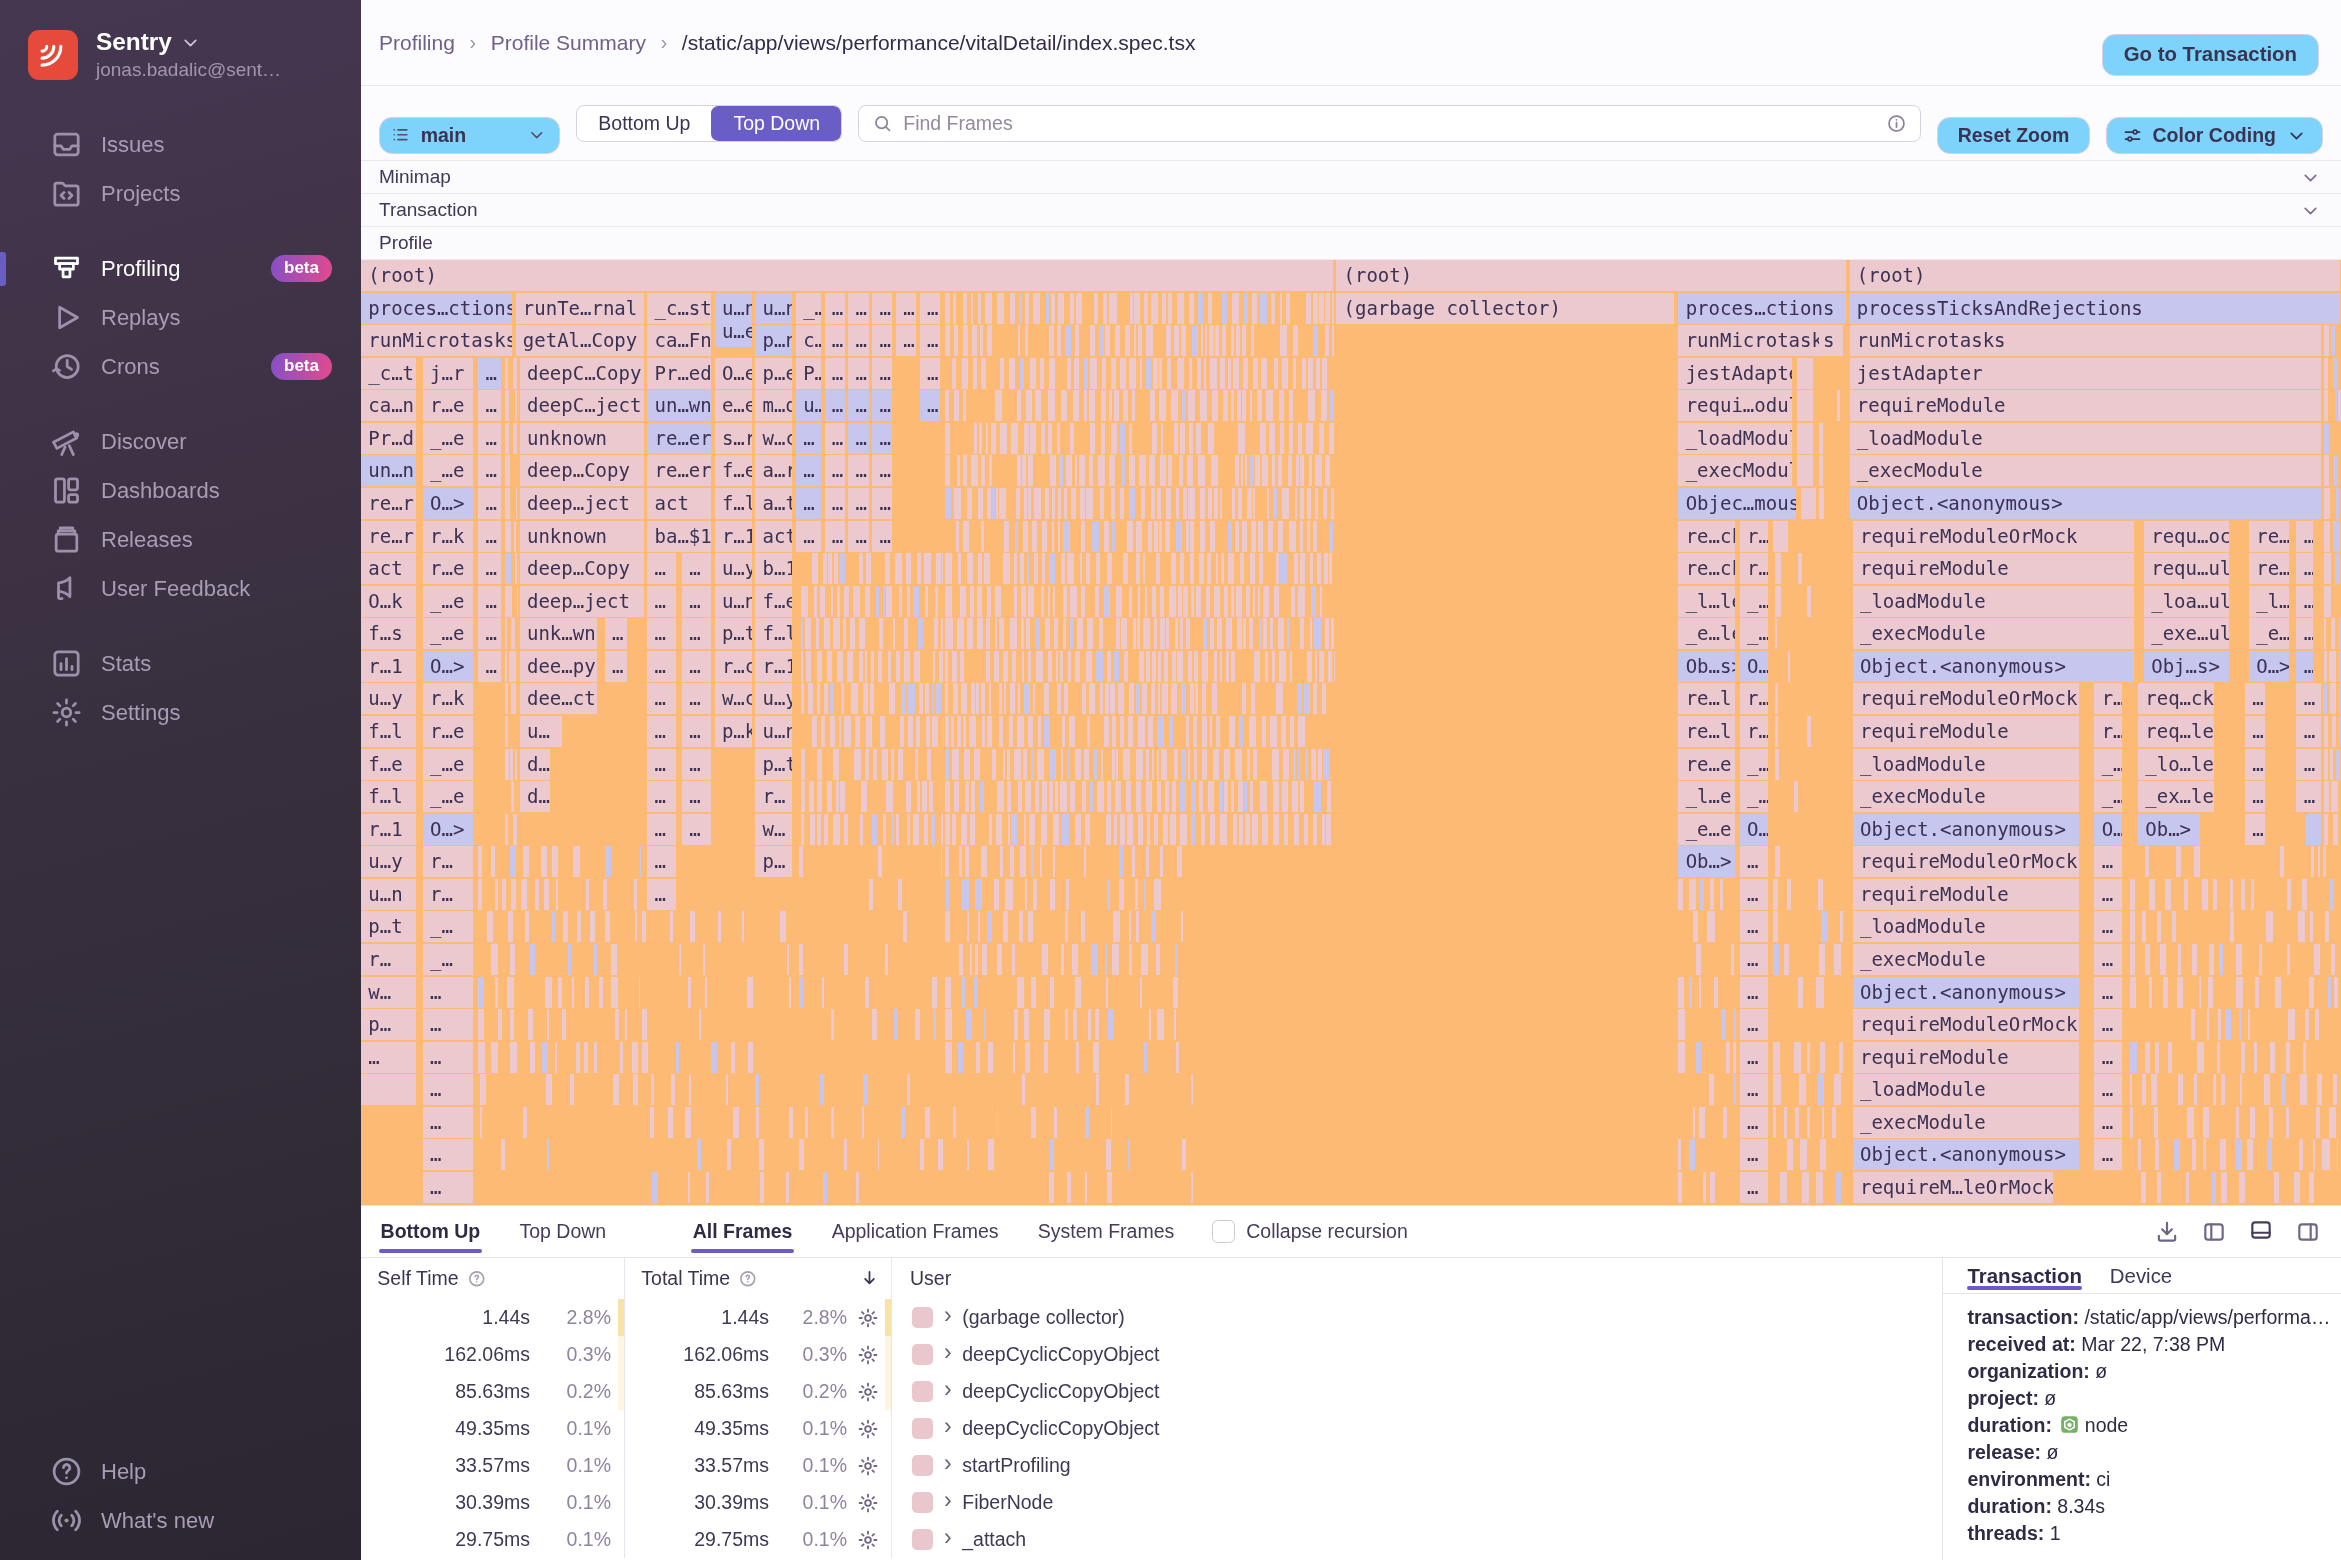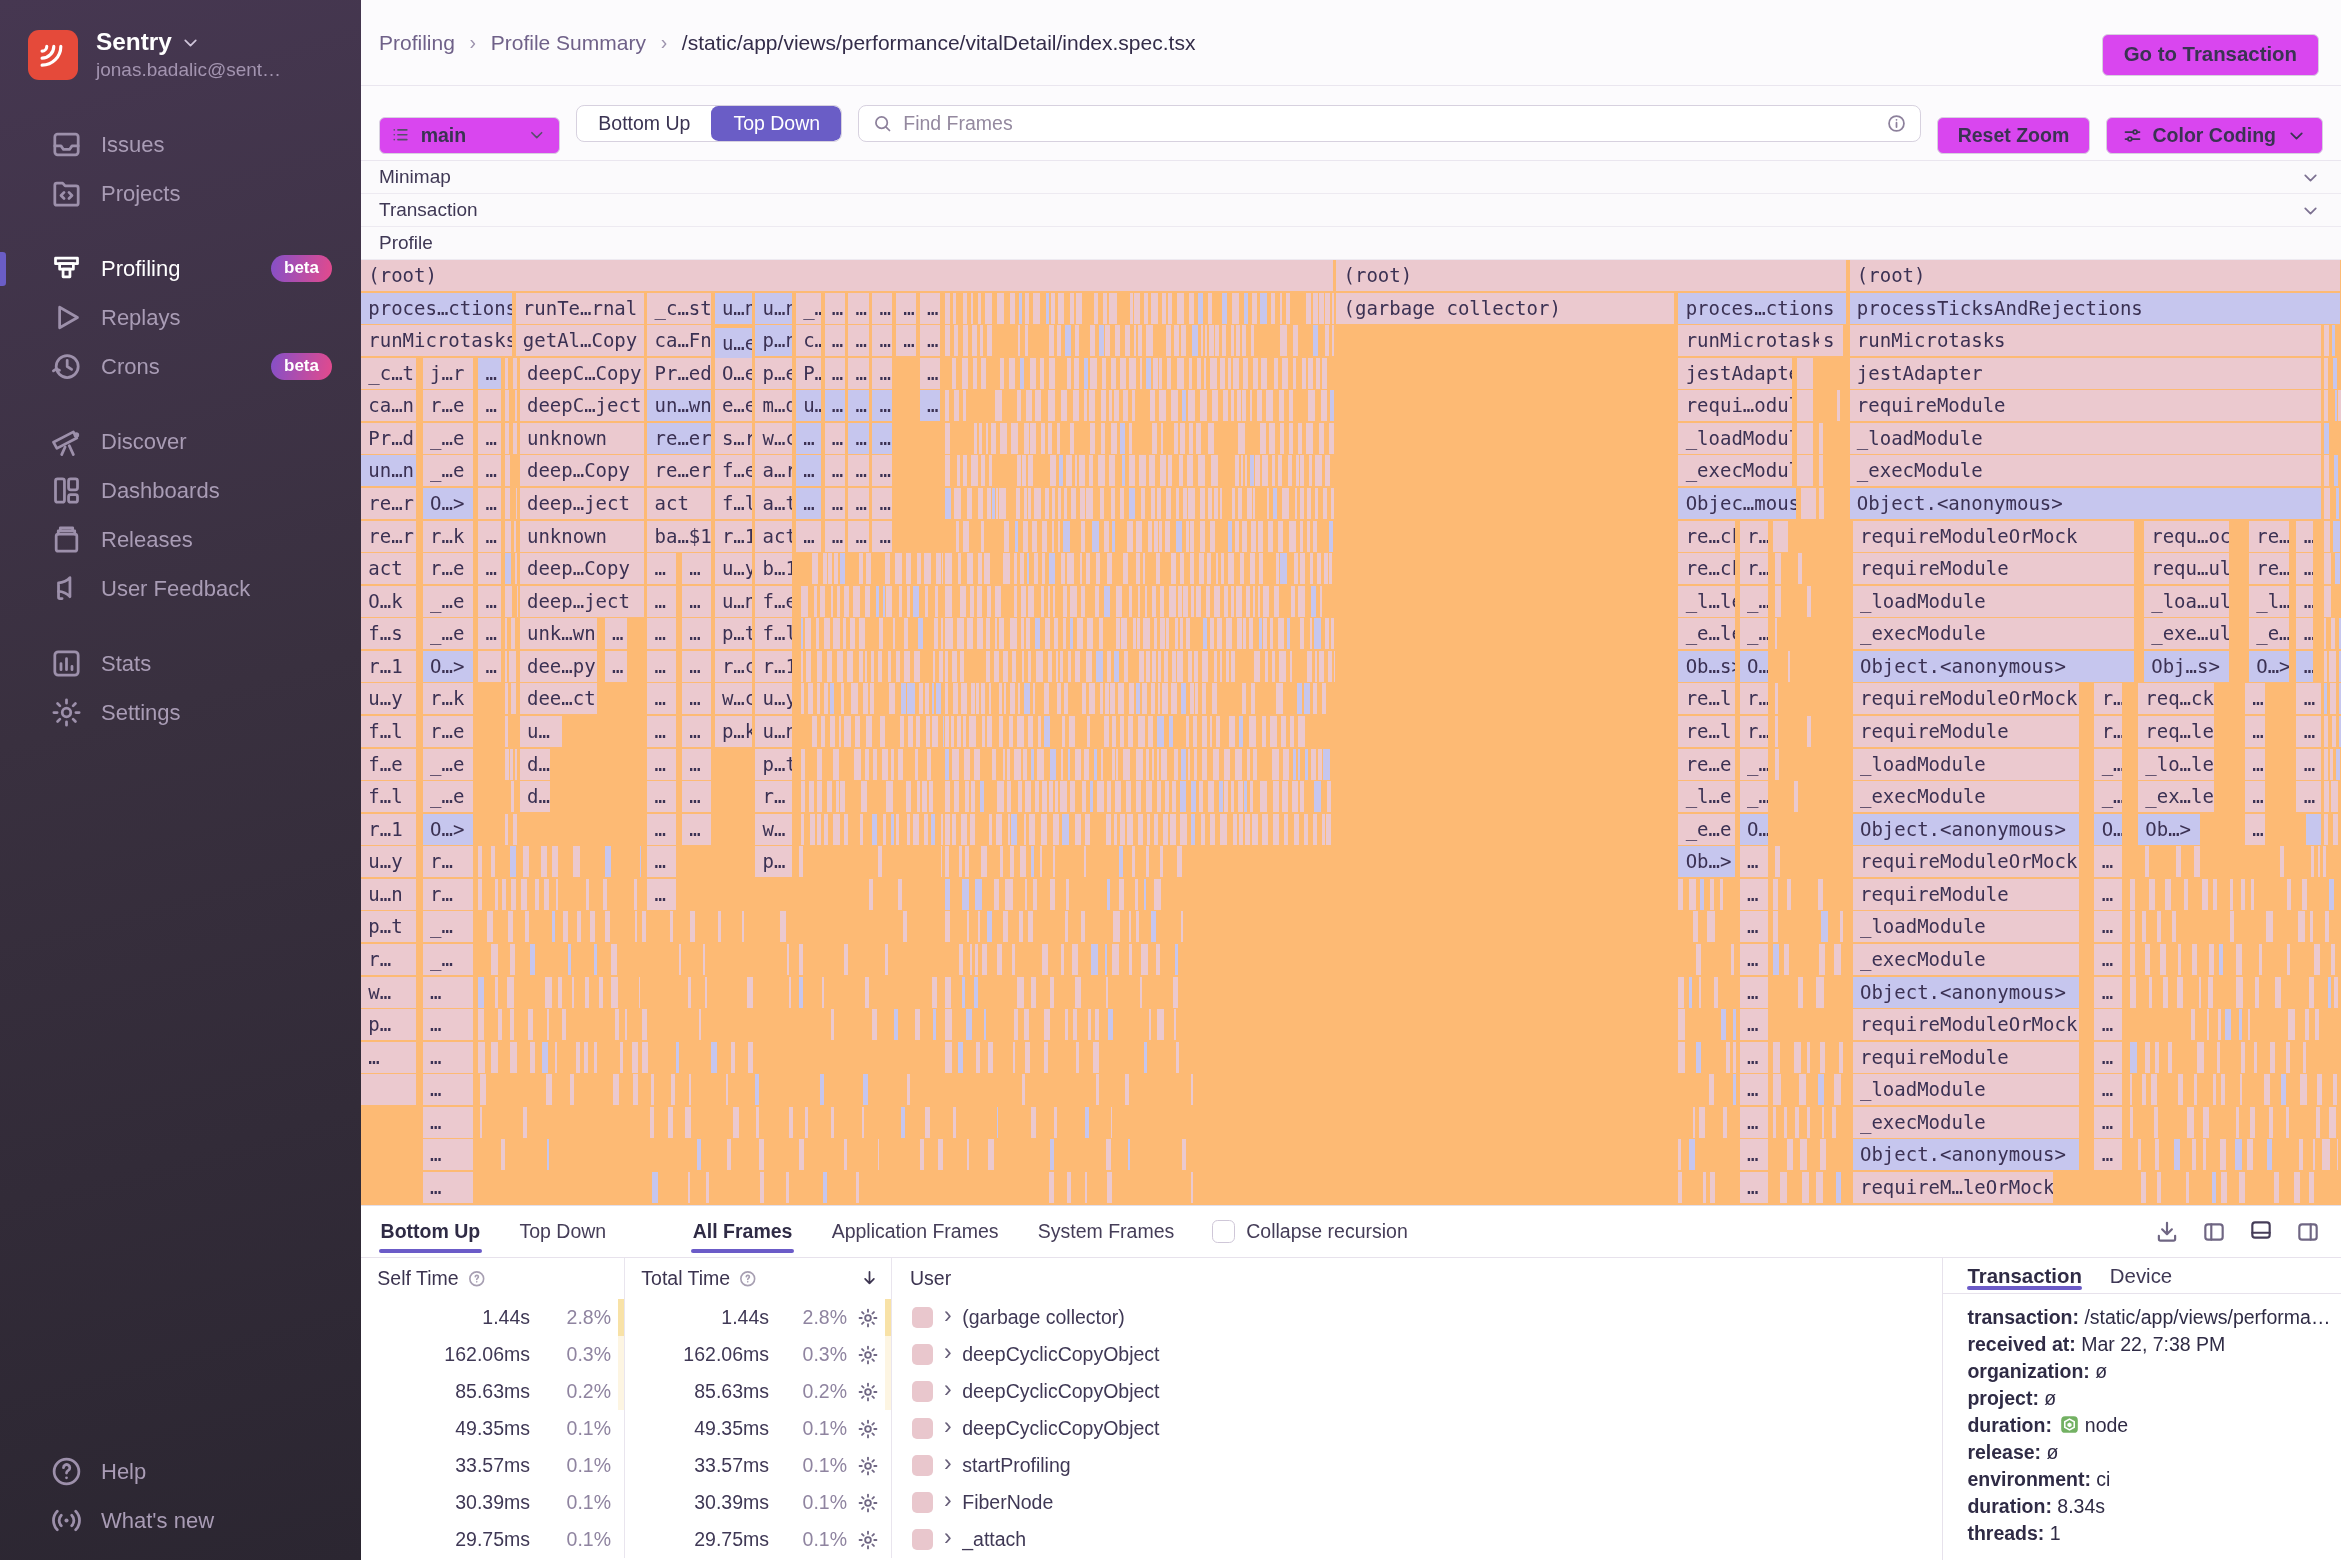--- a/index.html
+++ b/index.html
@@ -29,22 +29,22 @@
   svg.stroked { fill:none; stroke:currentColor; stroke-width:2; stroke-linecap:round; stroke-linejoin:round; }
 
   
   .main { position:absolute; left:361px; top:0; width:1981px; height:1560px; background:#fcfbfd; }
 
   .topbar { height:86px; border-bottom:0.8px solid #eae6ef; display:flex; align-items:center; padding:0 23px 0 18px; background:#fcfbfd; }
   .crumbs { display:flex; align-items:center; gap:14.7px; font-size:21px; }
   .crumb-link { color:#6f6189; cursor:pointer; }
   .crumb-sep { color:#9c92ad; font-size:19.5px; }
   .crumb-current { color:#332c49; font-weight:500; }
-  .btn { display:inline-flex; align-items:center; justify-content:center; background:#d946ef; border:0.8px solid #d7d1df;
-    border-radius:6px; font-size:19.5px; color:#3a3352; cursor:pointer;margin-top:24px; }
+  .btn { display:inline-flex; align-items:center; justify-content:center; background:#7dd3fc; border:0.8px solid #d7d1df;
+    border-radius:13px; font-size:19.5px; color:#3a3352; cursor:pointer;margin-top:24px; }
   .go-btn { margin-left:auto; height:42px; padding:0 21px; font-weight:700; font-size:20.4px; }
 
   .toolbar { height:75px; border-bottom:0.8px solid #eae6ef; display:flex; align-items:center; padding:0 19.5px 0 18px; gap:16.3px; background:#fcfbfd; }
   .thread-sel { height:37px; width:181px; padding:0 13px 0 11.4px; justify-content:flex-start; gap:9.8px; }
   .thread-sel .lbl { font-weight:700; }
   .thread-sel svg { width:19.5px; height:19.5px; color:#574e6b; }
   .thread-sel .chev { margin-left:auto; }
   .seg-group { display:inline-flex; align-items:stretch; height:37px; background:#fff; border:0.8px solid #d7d1df; border-radius:8.1px; overflow:hidden; }
   .seg { display:flex; align-items:center; padding:0 21px; font-size:19.5px; color:#3a3352; cursor:pointer; border-left:0.8px solid #e3dee9; }
   .seg:first-child { border-left:none; }
@@ -335,21 +335,21 @@
         <div class="fc p" style="left: 24.6%; width: calc(1.1% - 1.6px); top: 33px;">…</div>
         <div class="fc p" style="left: 25.8%; width: calc(1.1% - 1.6px); top: 33px;">…</div>
         <div class="fc p" style="left: 27%; width: calc(1.1% - 1.6px); top: 33px;">…</div>
         <div class="fc p" style="left: 28.2%; width: calc(1.1% - 1.6px); top: 33px;">…</div>
         <div class="fc p" style="left: 49.23%; width: calc(17.12% - 1.6px); top: 33px;">(garbage collector)</div>
         <div class="fc l" style="left: 66.5%; width: calc(8.56% - 1.6px); top: 33px;">proces…ctions</div>
         <div class="fc l" style="left: 75.14%; width: calc(24.86% - 1.6px); top: 33px;">processTicksAndRejections</div>
         <div class="fc p" style="left: 0%; width: calc(7.68% - 1.6px); top: 65px;">runMicrotasks</div>
         <div class="fc p" style="left: 7.8%; width: calc(6.55% - 1.6px); top: 65px;">getAl…Copy</div>
         <div class="fc p" style="left: 14.45%; width: calc(3.3% - 1.6px); top: 65px;">ca…Fn</div>
-        <div class="fc l" style="left: 17.85%; width: calc(1.95% - 1.6px); top: 68px;">u…e</div>
+        <div class="fc l" style="left: 17.85%; width: calc(1.95% - 1.6px); top: 56px;">u…e</div>
         <div class="fc l" style="left: 19.9%; width: calc(1.95% - 1.6px); top: 65px;">p…n</div>
         <div class="fc p" style="left: 21.95%; width: calc(1.35% - 1.6px); top: 65px;">c…</div>
         <div class="fc p" style="left: 23.4%; width: calc(1.1% - 1.6px); top: 65px;">…</div>
         <div class="fc p" style="left: 24.6%; width: calc(1.1% - 1.6px); top: 65px;">…</div>
         <div class="fc p" style="left: 25.8%; width: calc(1.1% - 1.6px); top: 65px;">…</div>
         <div class="fc p" style="left: 27%; width: calc(1.1% - 1.6px); top: 65px;">…</div>
         <div class="fc p" style="left: 28.2%; width: calc(1.1% - 1.6px); top: 65px;">…</div>
         <div class="fc p" style="left: 66.5%; width: calc(8.4% - 1.6px); top: 65px;">runMicrotasks</div>
         <div class="fc p" style="left: 75.14%; width: calc(23.9% - 1.6px); top: 65px;">runMicrotasks</div>
         <div class="fc p" style="left: 0%; width: calc(2.84% - 1.6px); top: 98px;">_c…t</div>

